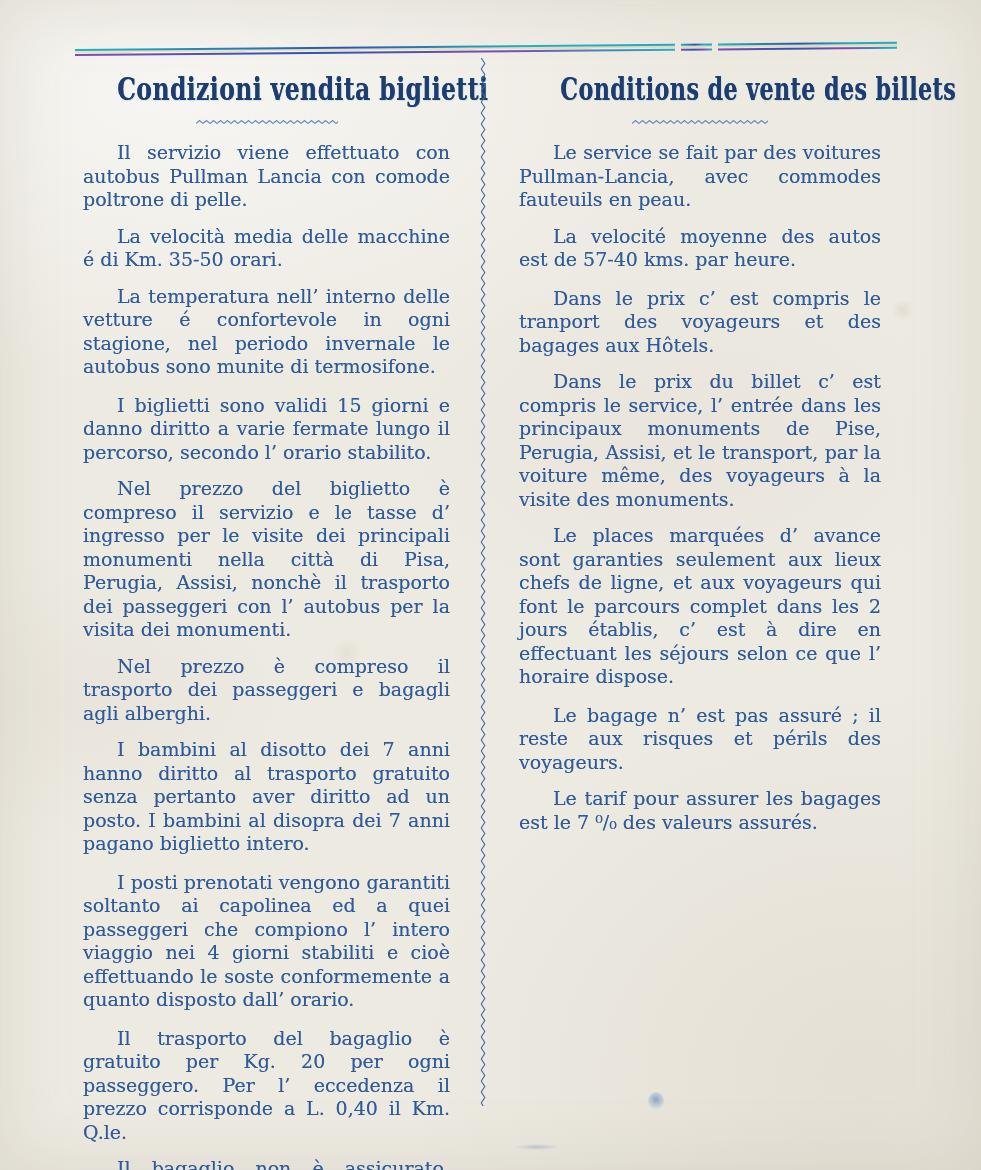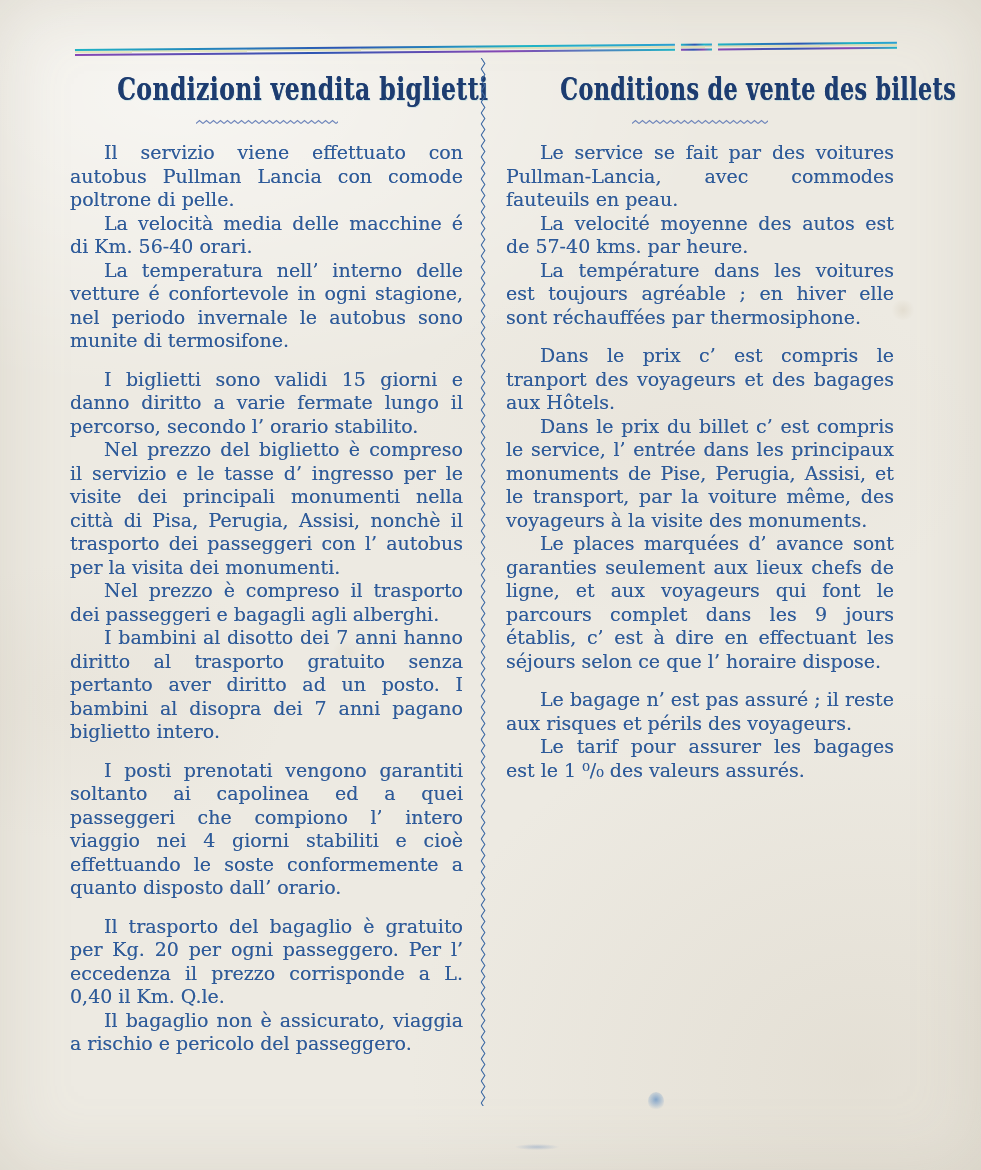--- a/index.html
+++ b/index.html
@@ -46,21 +46,21 @@
   .title-fr{transform:scaleX(.72);}
 
   .squiggle{margin:11px auto 0;height:8px;display:block;text-align:center;}
   .squiggle svg{display:block;margin:0 auto;}
   .zig-h{fill:none;stroke:var(--ornament,#6f86bb);stroke-width:1.1;}
   .zig-v{fill:none;stroke:var(--divider,#3c68a3);stroke-width:1.1;}
 
   .sect{margin-top:15px;}
   .sect:first-of-type{margin-top:17px;}
   .sect p{
-    margin:0;text-indent:34px;
+    margin:13px;text-indent:34px;
     font-size:19px;line-height:23.5px;
     color:var(--ink_body,#2d5a99);
     text-align:justify;
     text-shadow:0 0 .5px rgba(45,90,153,.55);
   }
 
   
   .divider{position:absolute;left:479px;top:58px;width:8px;height:1048px;}
 
   
@@ -93,21 +93,21 @@
         <defs>
           <pattern id="hz1" width="7" height="8" patternUnits="userSpaceOnUse">
             <path class="zig-h" d="M0 5.5 L3.5 2.5 L7 5.5"></path>
           </pattern>
         </defs>
         <rect width="142" height="8" fill="url(#hz1)"></rect>
       </svg>
     </div>
     <div class="sect">
         <p>Il servizio viene effettuato con autobus Pullman Lancia con comode poltrone di pelle.</p>
-        <p>La velocità media delle macchine é di Km. 56-40 orari.</p>
+        <p>La velocità media delle macchine é di Km. 35-50 orari.</p>
         <p>La temperatura nell’ interno delle vetture é confortevole in ogni stagione, nel periodo invernale le autobus sono munite di termosifone.</p>
       </div>
     <div class="sect">
         <p>I biglietti sono validi 15 giorni e danno diritto a varie fermate lungo il percorso, secondo l’ orario stabilito.</p>
         <p>Nel prezzo del biglietto è compreso il servizio e le tasse d’ ingresso per le visite dei principali monumenti nella città di Pisa, Perugia, Assisi, nonchè il trasporto dei passeggeri con l’ autobus per la visita dei monumenti.</p>
         <p>Nel prezzo è compreso il trasporto dei passeggeri e bagagli agli alberghi.</p>
         <p>I bambini al disotto dei 7 anni hanno diritto al trasporto gratuito senza pertanto aver diritto ad un posto. I bambini al disopra dei 7 anni pagano biglietto intero.</p>
       </div>
     <div class="sect">
         <p>I posti prenotati vengono garantiti soltanto ai capolinea ed a quei passeggeri che compiono l’ intero viaggio nei 4 giorni stabiliti e cioè effettuando le soste conformemente a quanto disposto dall’ orario.</p>
@@ -137,30 +137,29 @@
           <pattern id="hz2" width="7" height="8" patternUnits="userSpaceOnUse">
             <path class="zig-h" d="M0 5.5 L3.5 2.5 L7 5.5"></path>
           </pattern>
         </defs>
         <rect width="136" height="8" fill="url(#hz2)"></rect>
       </svg>
     </div>
     <div class="sect">
         <p>Le service se fait par des voitures Pullman-Lancia, avec commodes fauteuils en peau.</p>
         <p>La velocité moyenne des autos est de 57-40 kms. par heure.</p>
-        <p>La température dans les voitures est toujours agréable ; en hiver elle sont réchauffées par thermosiphone.</p>
       </div>
     <div class="sect">
         <p>Dans le prix c’ est compris le tranport des voyageurs et des bagages aux Hôtels.</p>
         <p>Dans le prix du billet c’ est compris le service, l’ entrée dans les principaux monuments de Pise, Perugia, Assisi, et le transport, par la voiture même, des voyageurs à la visite des monuments.</p>
-        <p>Le places marquées d’ avance sont garanties seulement aux lieux chefs de ligne, et aux voyageurs qui font le parcours complet dans les 9 jours établis, c’ est à dire en effectuant les séjours selon ce que l’ horaire dispose.</p>
+        <p>Le places marquées d’ avance sont garanties seulement aux lieux chefs de ligne, et aux voyageurs qui font le parcours complet dans les 2 jours établis, c’ est à dire en effectuant les séjours selon ce que l’ horaire dispose.</p>
       </div>
     <div class="sect">
         <p>Le bagage n’ est pas assuré ; il reste aux risques et périls des voyageurs.</p>
-        <p>Le tarif pour assurer les bagages est le 1 ⁰/₀ des valeurs assurés.</p>
+        <p>Le tarif pour assurer les bagages est le 7 ⁰/₀ des valeurs assurés.</p>
       </div>
   </section>
 
   <div class="smudge"></div>
   <div class="stain-dash"></div>
   <div class="foxing fox1"></div>
   <div class="foxing fox2"></div>
 
 </div>
 

